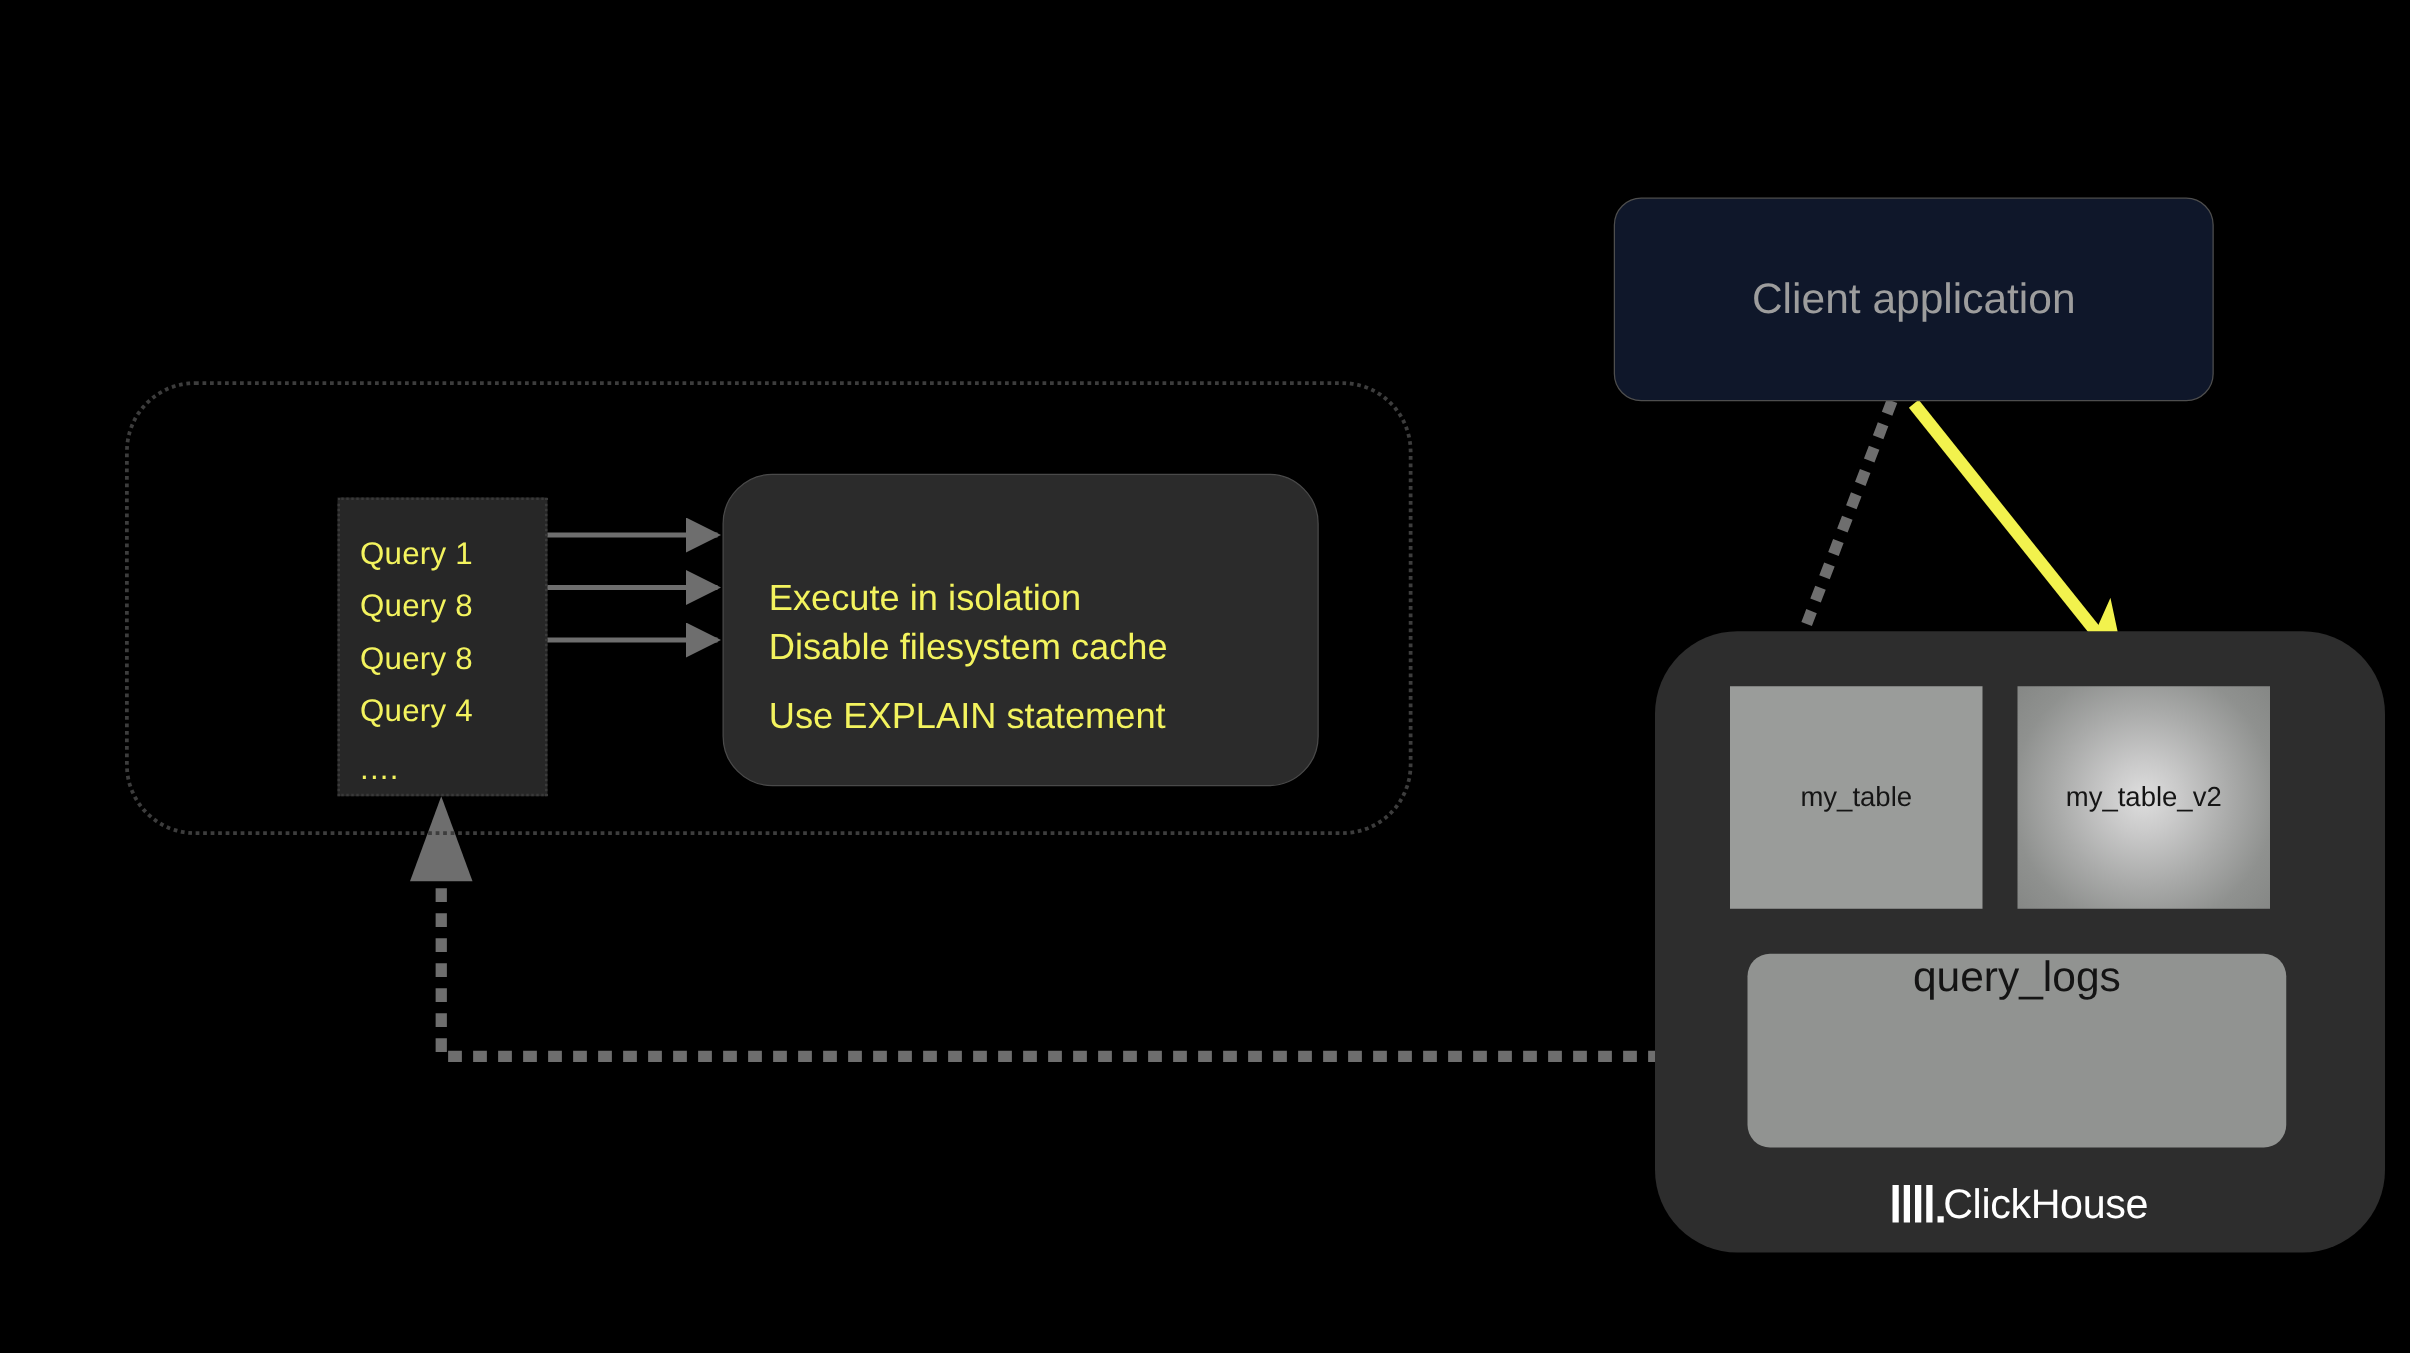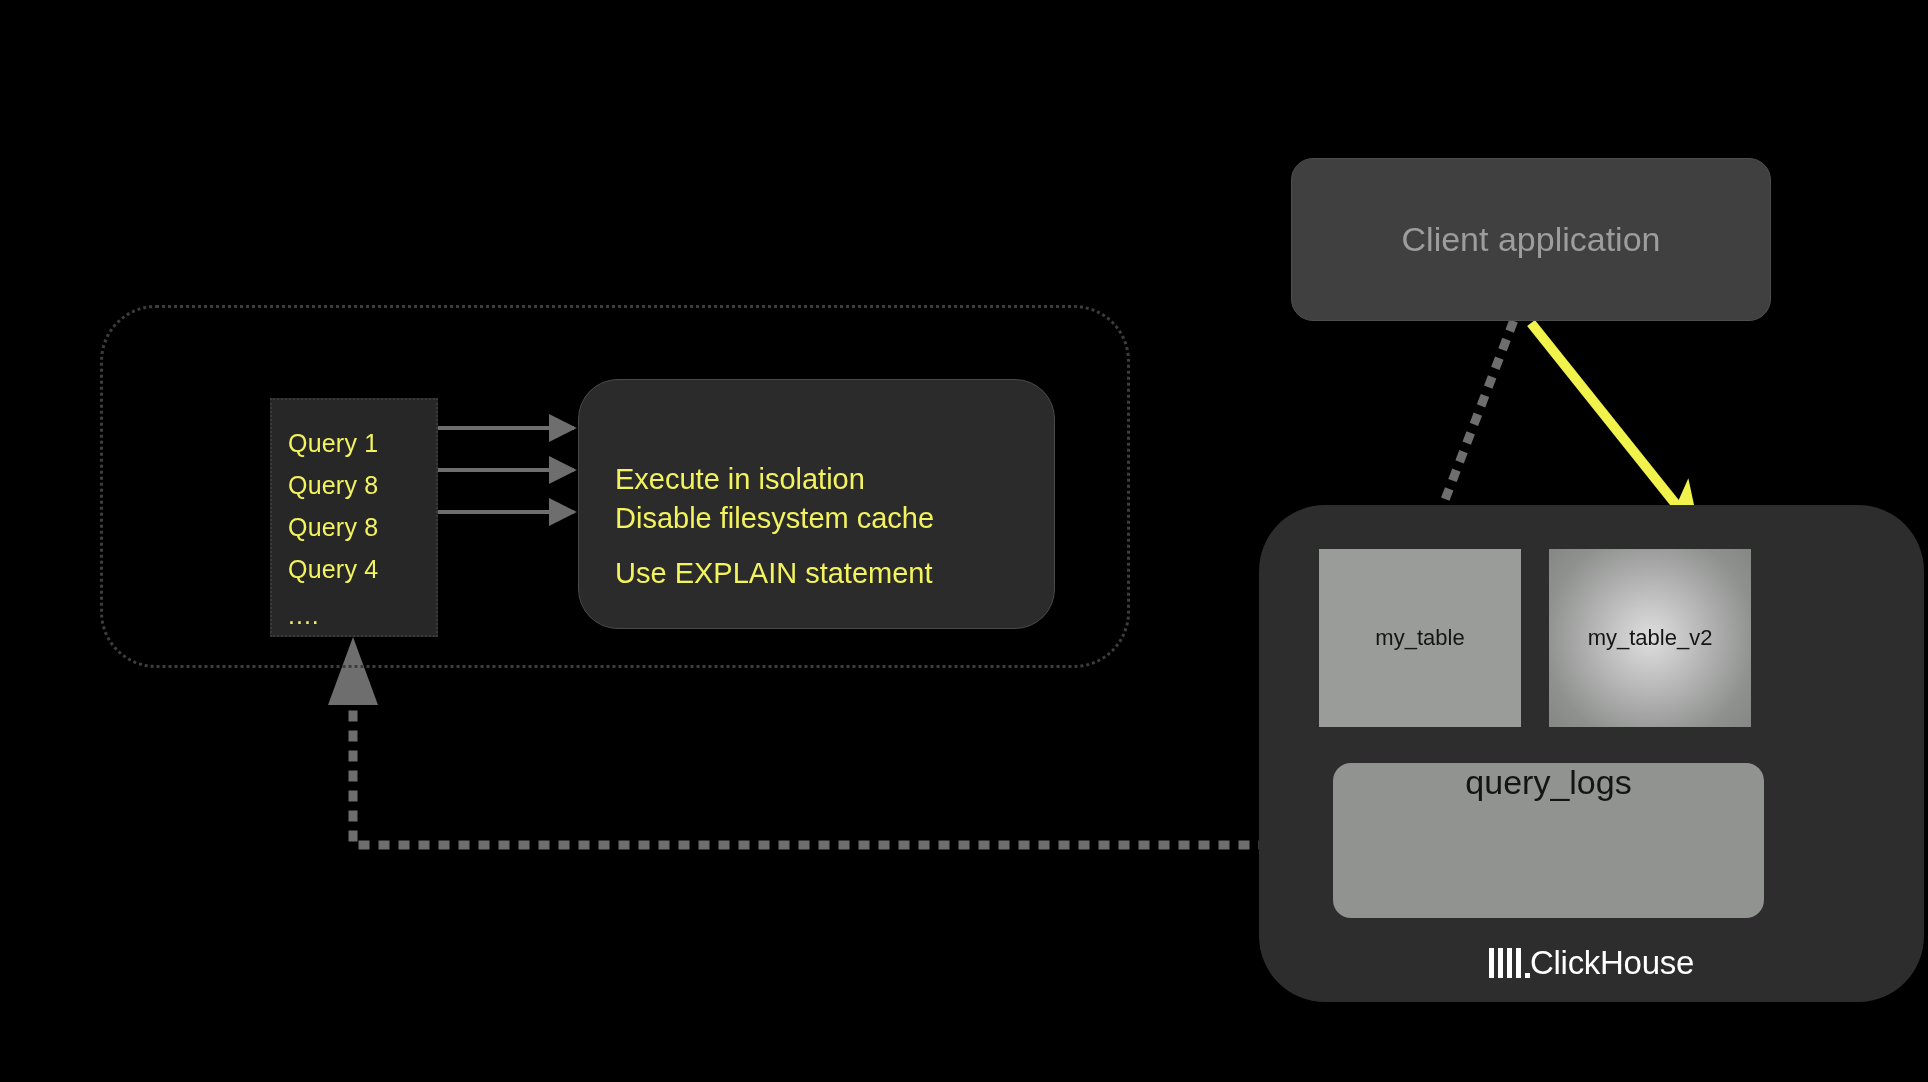--- a/index.html
+++ b/index.html
@@ -107,39 +107,39 @@
     font-size: 28px;
   }
 
   
   .client-app {
     position: absolute;
     left: 1291px;
     top: 158px;
     width: 480px;
     height: 163px;
-    background: #404040;
+    background: #0f172a;
     border: 1px solid #4e4e4e;
     border-radius: 22px;
     box-sizing: border-box;
     display: flex;
     align-items: center;
     justify-content: center;
   }
   .client-app-label {
     color: #9d9d9d;
     font-size: 34px;
   }
 
   
   .clickhouse-panel {
     position: absolute;
-    left: 1259px;
+    left: 1324px;
     top: 505px;
-    width: 665px;
+    width: 584px;
     height: 497px;
     background: #2d2d2d;
     border-radius: 66px;
     box-sizing: border-box;
   }
 
   .table-node {
     position: absolute;
     top: 44px;
     width: 202px;

